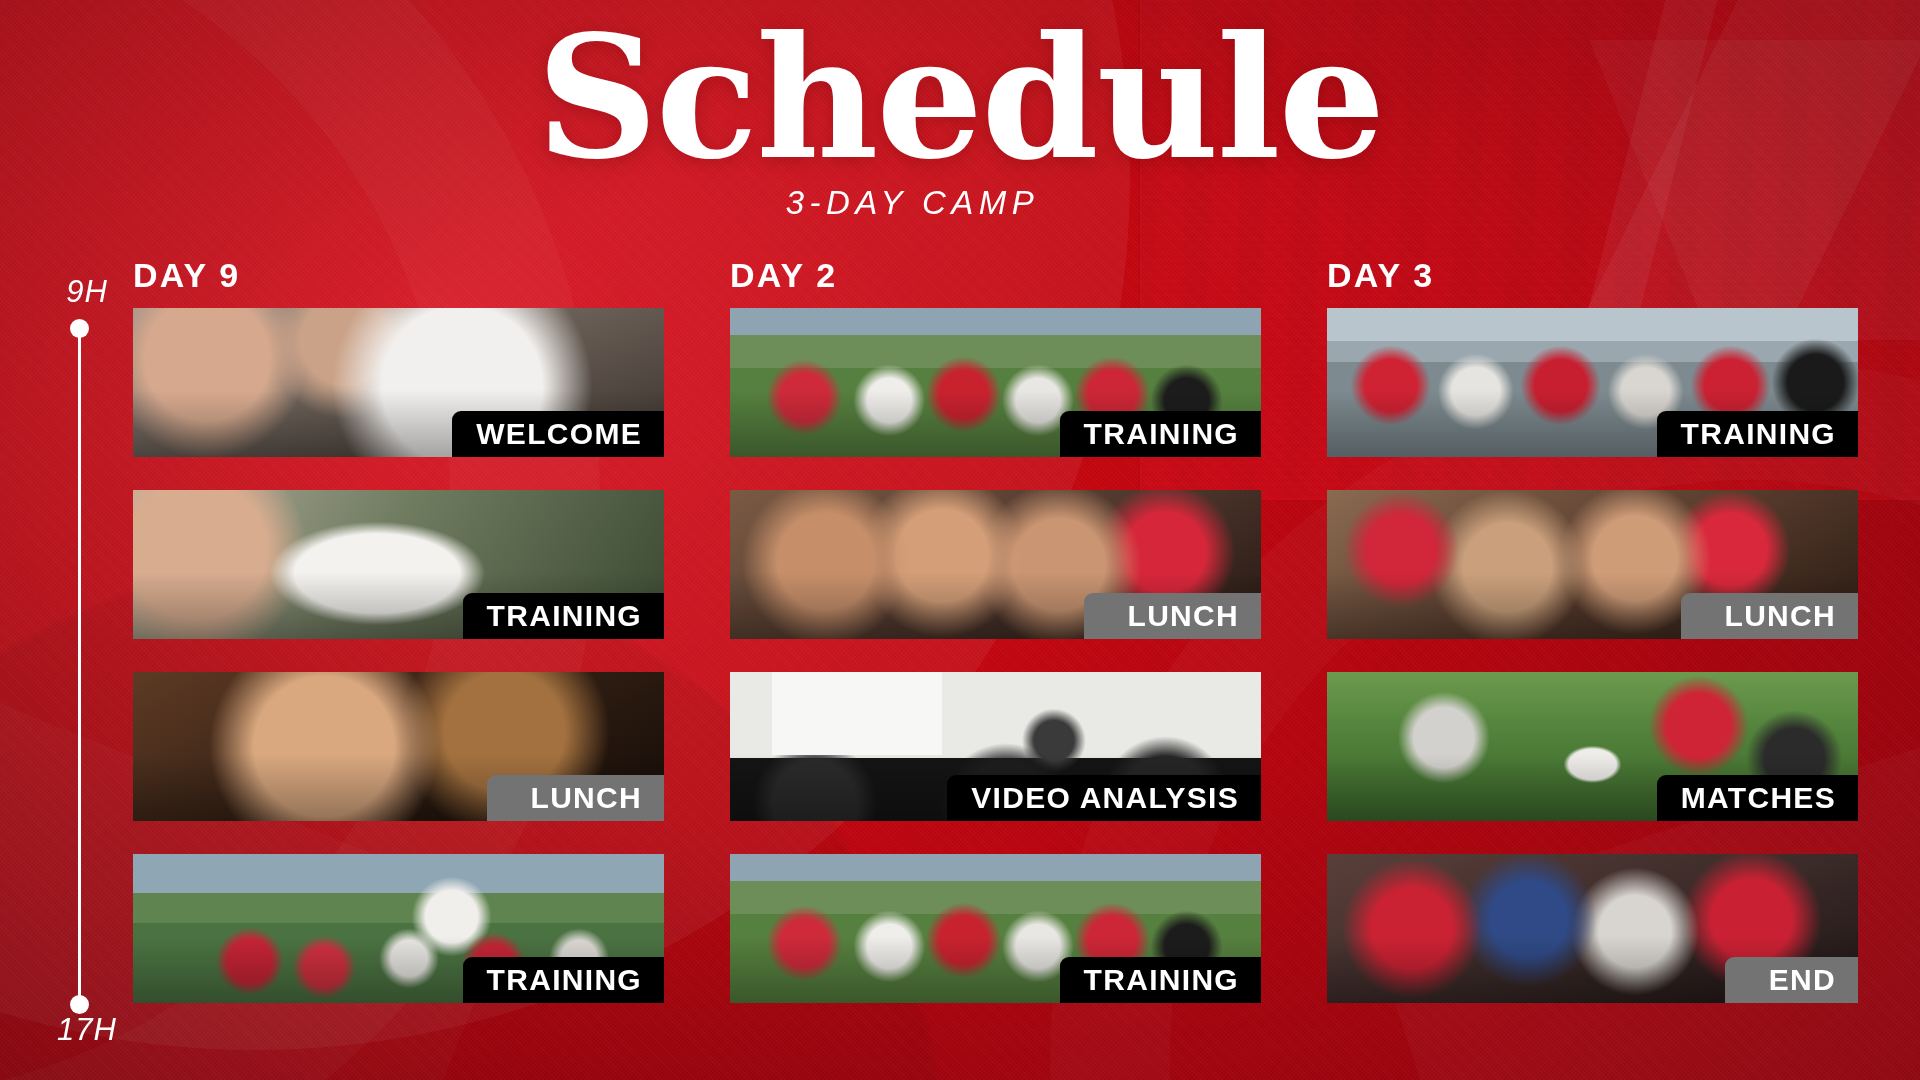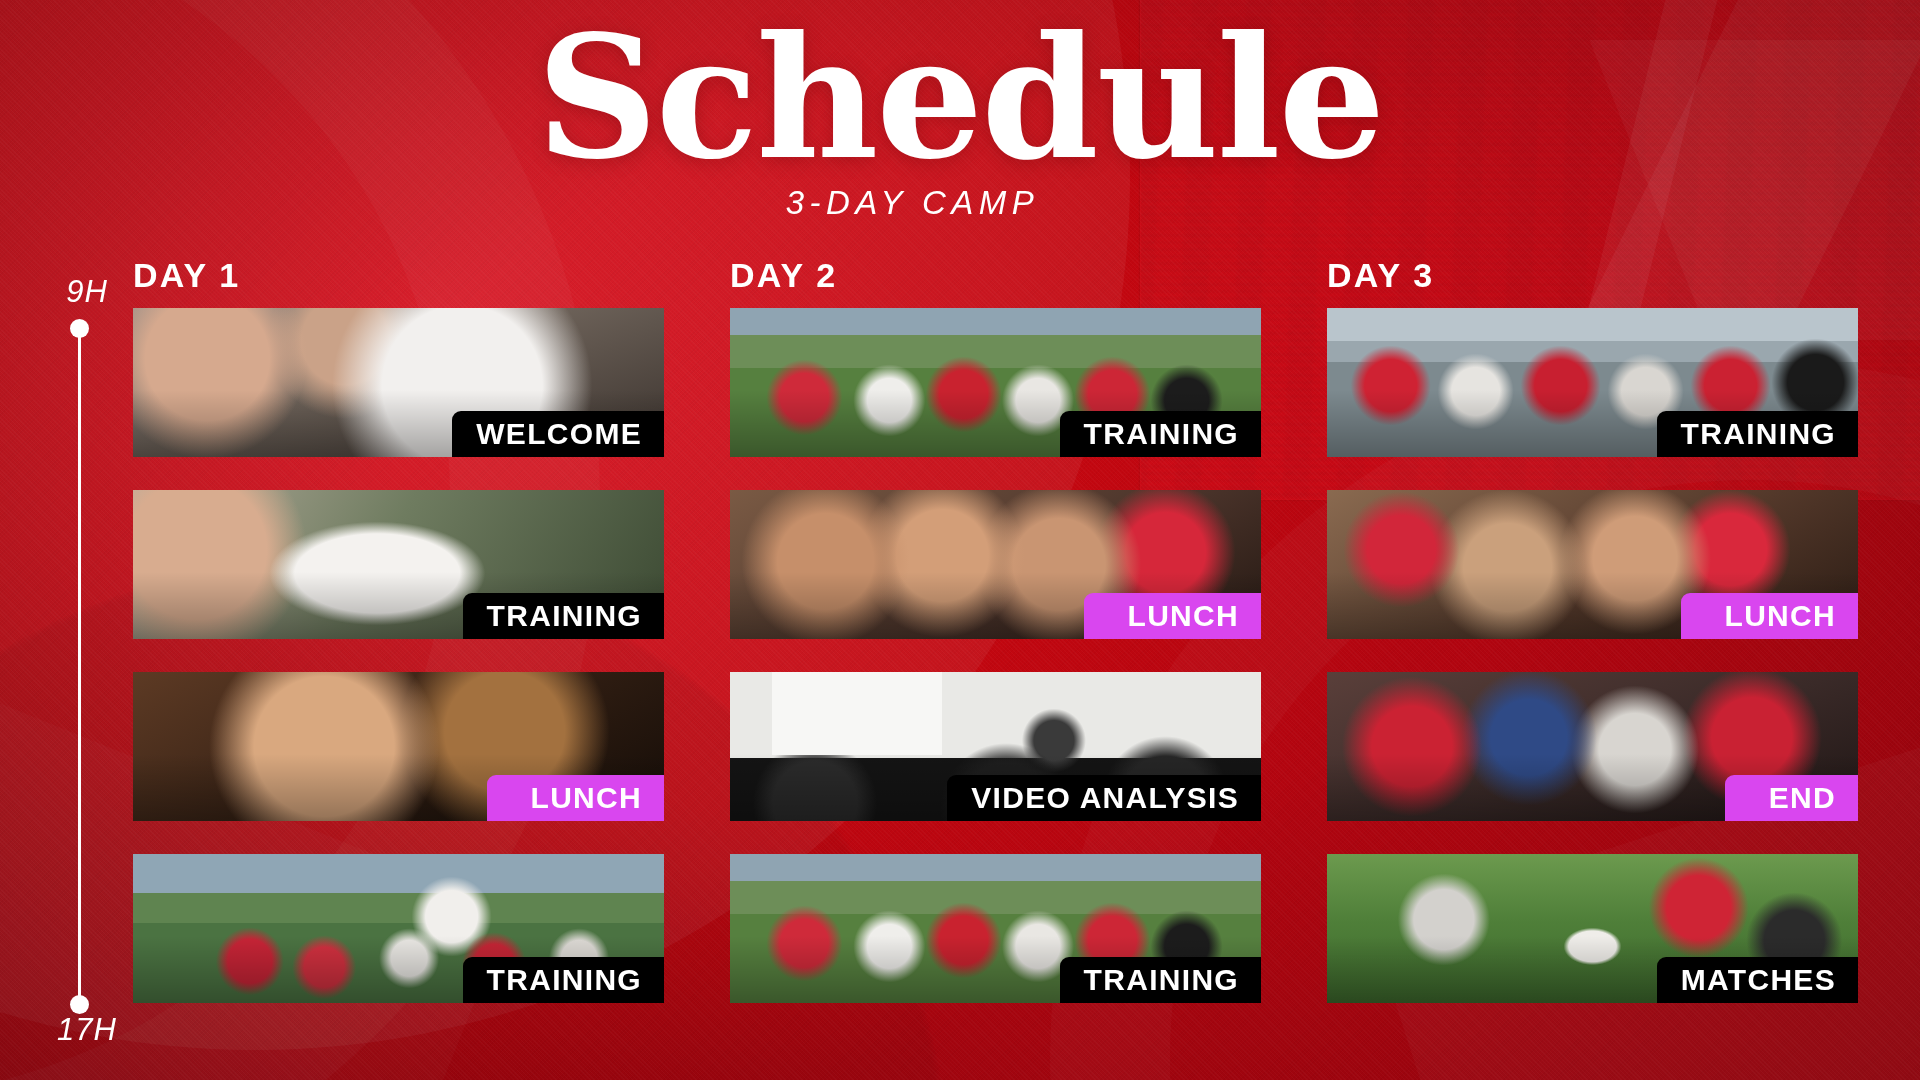--- a/index.html
+++ b/index.html
@@ -247,21 +247,21 @@
     align-items: center;
     padding: 0 22px 0 24px;
     border-top-left-radius: 9px;
     font-weight: 700;
     font-size: 30px;
     letter-spacing: 1.3px;
     color: #ffffff;
     white-space: nowrap;
   }
   .badge.dark { background: #000000; }
-  .badge.accent { background: #d946ef; padding-left: 44px; }
+  .badge.accent { background: #737373; padding-left: 44px; }
 
   
   .p-welcome {
     background:
       radial-gradient(circle at 62% 52%, #f2f0ee 0 80px, rgba(0,0,0,0) 130px),
       radial-gradient(circle at 14% 34%, #d6a98e 0 62px, rgba(0,0,0,0) 100px),
       radial-gradient(circle at 40% 22%, #caa288 0 44px, rgba(0,0,0,0) 78px),
       linear-gradient(160deg, #9c8f88 0%, #6d6259 45%, #3a322d 100%);
   }
   .p-ball {
@@ -408,21 +408,21 @@
 <div class="timeline">
   <div class="tl-label top">9H</div>
   <div class="tl-dot top"></div>
   <div class="tl-line"></div>
   <div class="tl-dot bottom"></div>
   <div class="tl-label bottom">17H</div>
 </div>
 
 <div class="columns" id="columns">
     <div class="col">
-      <div class="day-head">DAY 1</div>
+      <div class="day-head">DAY 9</div>
       <div class="slot">
         <div class="photo p-welcome"></div>
         <div class="photo-shade"></div>
         <div class="badge dark">WELCOME</div>
       </div>
       <div class="slot">
         <div class="photo p-ball"></div>
         <div class="photo-shade"></div>
         <div class="badge dark">TRAINING</div>
       </div>
@@ -466,23 +466,23 @@
         <div class="photo p-train3"></div>
         <div class="photo-shade"></div>
         <div class="badge dark">TRAINING</div>
       </div>
       <div class="slot">
         <div class="photo p-lunch3"></div>
         <div class="photo-shade"></div>
         <div class="badge accent">LUNCH</div>
       </div>
       <div class="slot">
+        <div class="photo p-match"></div>
+        <div class="photo-shade"></div>
+        <div class="badge dark">MATCHES</div>
+      </div>
+      <div class="slot">
         <div class="photo p-end"></div>
         <div class="photo-shade"></div>
         <div class="badge accent">END</div>
-      </div>
-      <div class="slot">
-        <div class="photo p-match"></div>
-        <div class="photo-shade"></div>
-        <div class="badge dark">MATCHES</div>
       </div>
     </div>
   </div>
 
 </body></html>

